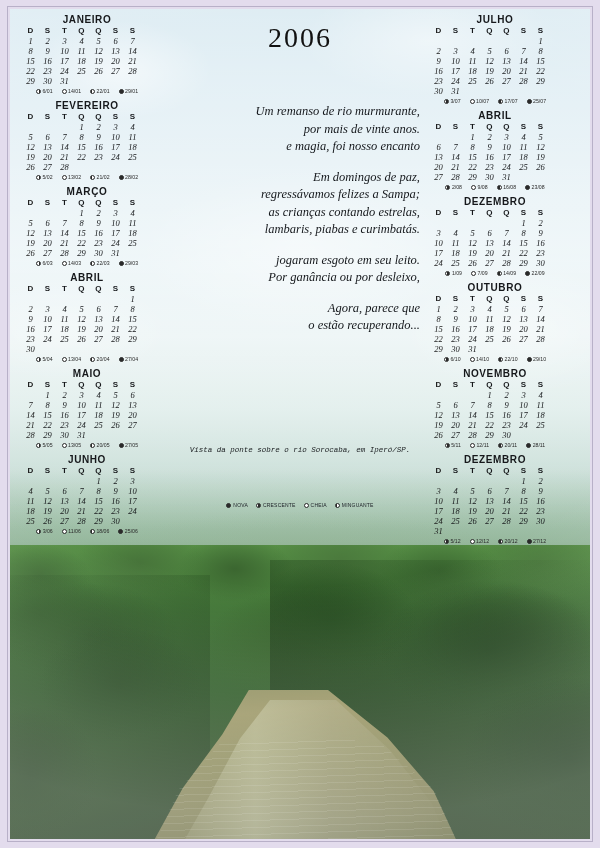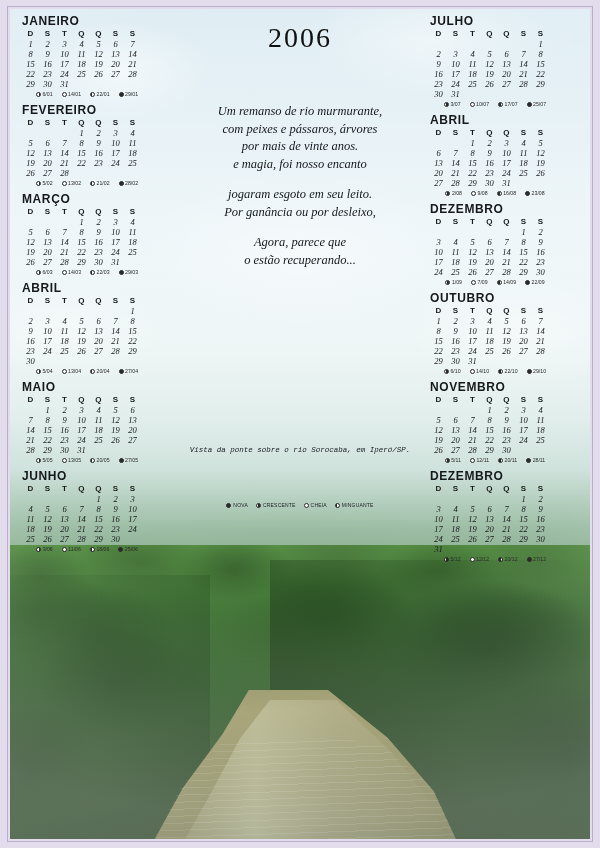--- a/index.html
+++ b/index.html
@@ -181,23 +181,23 @@
   .cal-col.left  { left: 22px; }
   .cal-col.right { left: 430px; }
 
   .month {
     margin-bottom: 5px;
     color: #16181b;
   }
   .month-name {
     font-family: "Liberation Sans", sans-serif;
     font-weight: bold;
-    font-size: 12px;
+    font-size: 10px;
     letter-spacing: .6px;
-    text-align: left;
+    text-align: center;
     margin-bottom: 1px;
   }
   .dow-row, .week-row {
     display: flex;
     justify-content: flex-start;
     font-size: 8.5px;
     line-height: 10px;
     font-family: "Liberation Serif", serif;
   }
   .dow-row {
@@ -252,21 +252,21 @@
     font-size: 28px;
     letter-spacing: 2px;
     color: #111;
   }
 
   .poem {
     position: absolute;
     left: 180px;
     top: 103px;
     width: 240px;
-    text-align: center;
+    text-align: right;
     font-family: "Liberation Serif", serif;
     font-style: italic;
     font-size: 12.5px;
     line-height: 17.5px;
     color: #15181c;
   }
   .poem .stanza { margin-bottom: 13px; }
   .poem .stanza:last-child { margin-bottom: 0; }
 
   .caption {
@@ -313,23 +313,28 @@
   <div class="river-sheen"></div>
   <div class="river-ripples"></div>
   <div class="photo-vignette"></div>
   <div class="text-wash"></div>
 
   <div class="year">2006</div>
 
   <div class="poem">
       <div class="stanza">
         <div>Um remanso de rio murmurante,</div>
-        <div>com peixes e pássaros, árvores</div>
         <div>por mais de vinte anos.</div>
         <div>e magia, foi nosso encanto</div>
+      </div>
+      <div class="stanza">
+        <div>Em domingos de paz,</div>
+        <div>regressávamos felizes a Sampa;</div>
+        <div>as crianças contando estrelas,</div>
+        <div>lambaris, piabas e curimbatás.</div>
       </div>
       <div class="stanza">
         <div>jogaram esgoto em seu leito.</div>
         <div>Por ganância ou por desleixo,</div>
       </div>
       <div class="stanza">
         <div>Agora, parece que</div>
         <div>o estão recuperando...</div>
       </div>
     </div>

